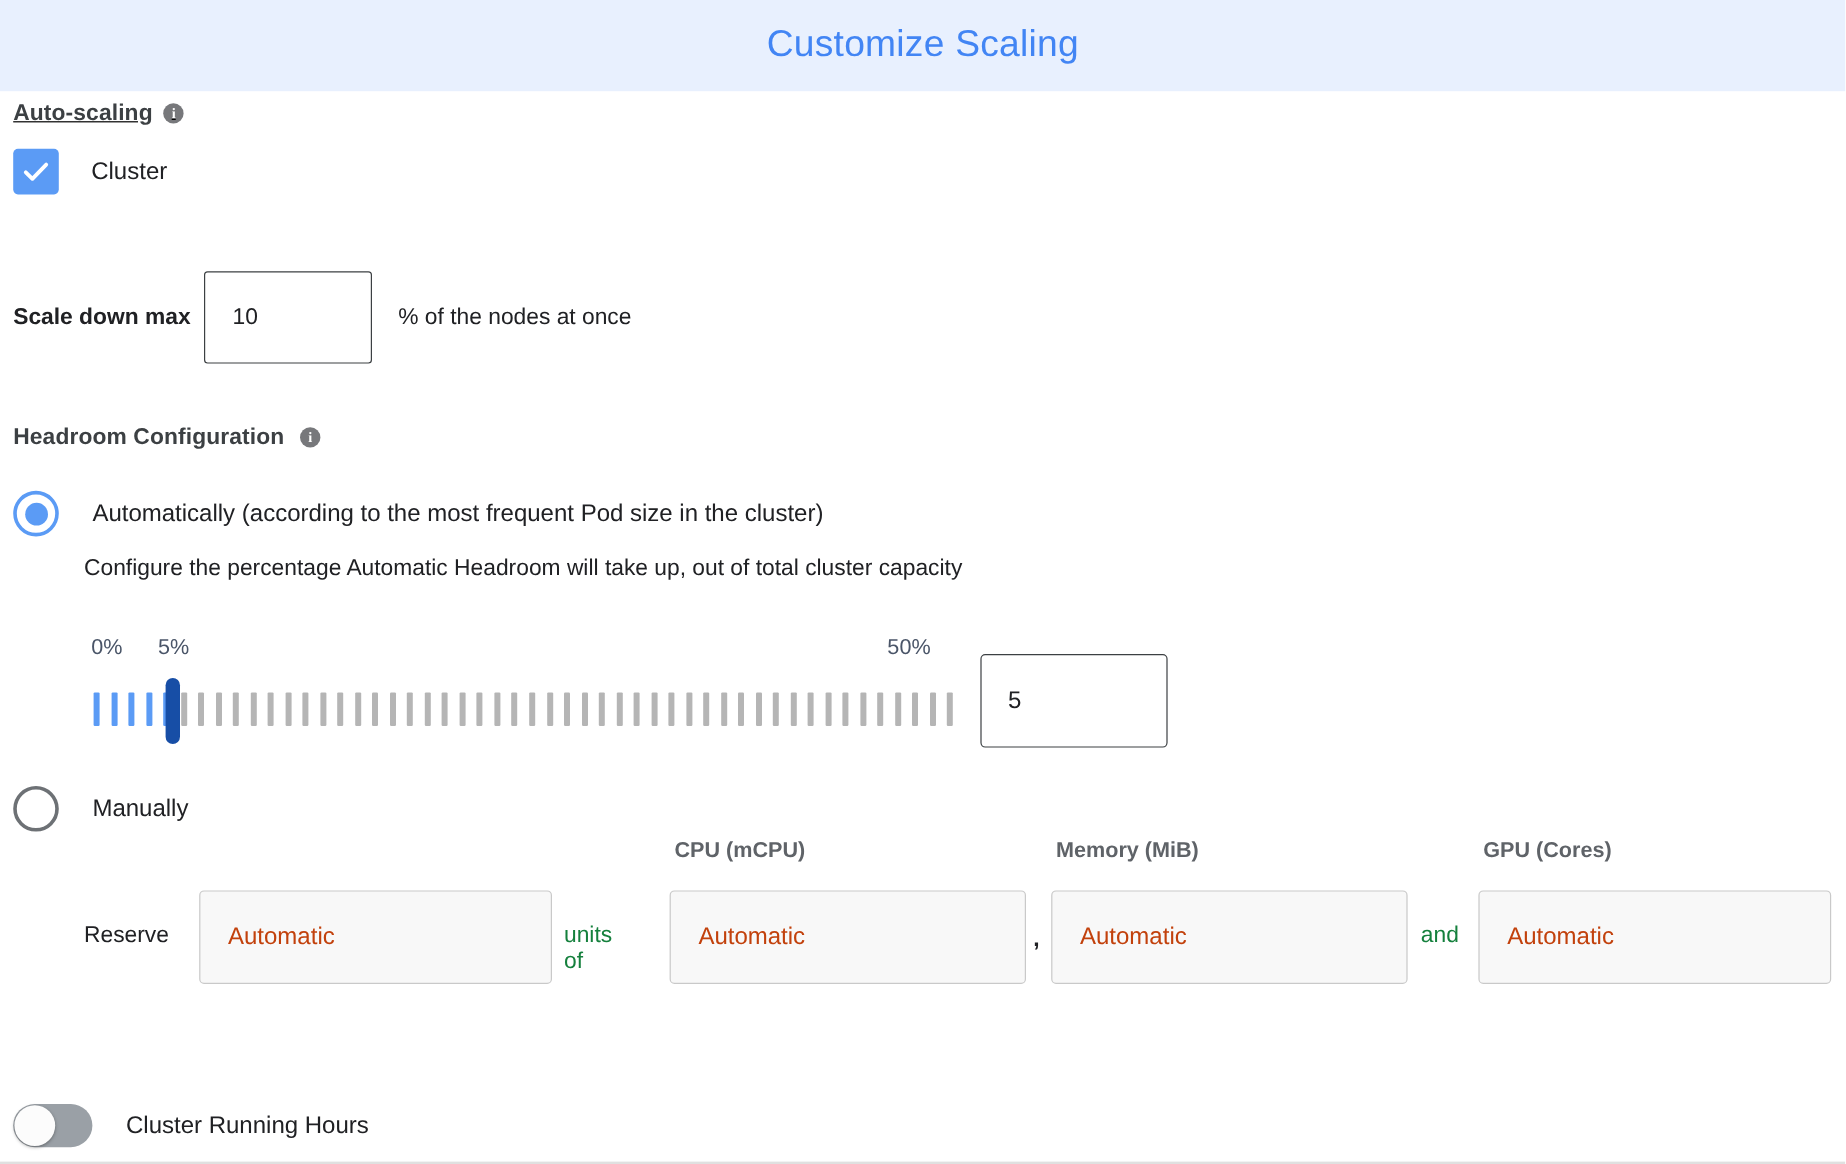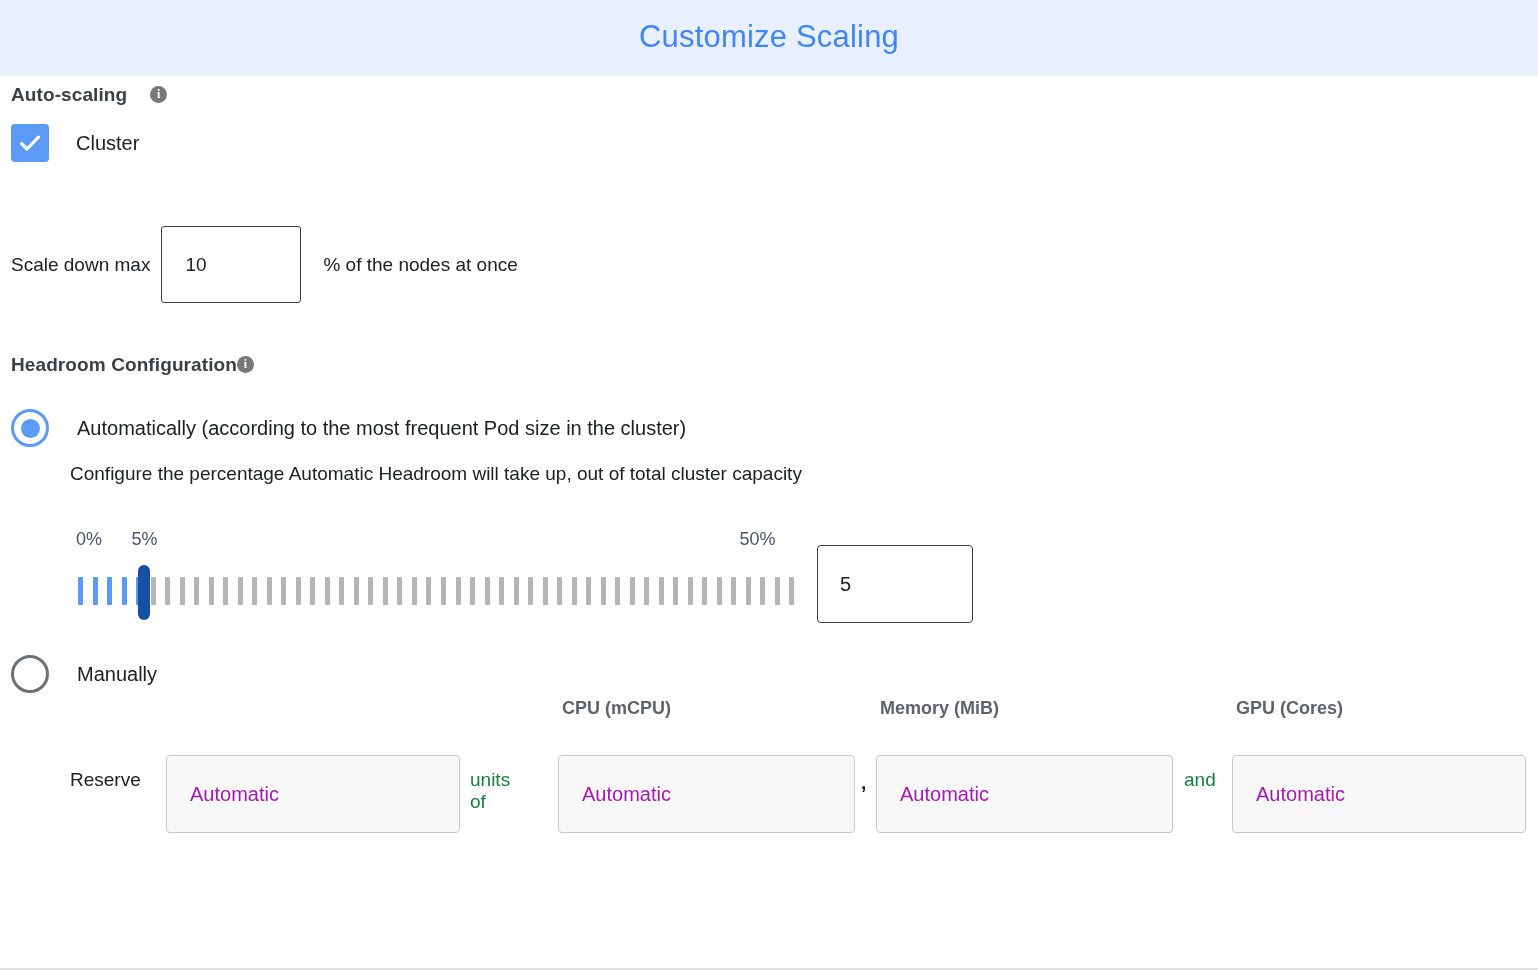--- a/index.html
+++ b/index.html
@@ -41,48 +41,48 @@
     display: inline-flex; align-items: center; justify-content: center;
     width: 17px; height: 17px; border-radius: 50%;
     background: #77787b; color: #ffffff;
     font-size: 12px; font-weight: bold;
     font-family: "Liberation Serif", serif;
     line-height: 17px; vertical-align: middle;
     position: relative; top: -1px;
   }
 
   
-  .autoscaling-label { position: absolute; left: 11px; top: 84px; display: flex; align-items: center; gap: 23px; }
+  .autoscaling-label { position: absolute; left: 11px; top: 84px; display: flex; align-items: center; gap: 9px; text-decoration: underline; }
 
   .checkbox-row { position: absolute; left: 11px; top: 124px; display: flex; align-items: center; }
   .checkbox {
     width: 38px; height: 38px; border-radius: 4px;
     background: #5b9bf5;
     display: flex; align-items: center; justify-content: center;
     flex: none;
   }
   .checkbox svg { display:block; }
   .checkbox-text { margin-left: 27px; font-size: 20px; color: #202124; }
 
   
   .scaledown-row { position: absolute; left: 11px; top: 226px; display: flex; align-items: center; }
-  .scaledown-label { font-size: 19px; color: #202124; }
+  .scaledown-label { font-size: 19px; color: #202124; font-weight: bold; }
   .num-box {
     width: 140px; height: 77px;
     border: 1.6px solid #3c4043; border-radius: 3px;
     background: #fff;
     display: flex; align-items: center;
     padding-left: 23px;
     font-size: 19px; color: #202124;
     margin-left: 11px;
   }
   .scaledown-suffix { font-size: 19px; color: #202124; margin-left: 22px; }
 
   
-  .headroom-label { position: absolute; left: 11px; top: 354px; display: flex; align-items: center; }
+  .headroom-label { position: absolute; left: 11px; top: 354px; display: flex; align-items: center; gap: 13px; }
 
   .radio-auto { position: absolute; left: 11px; top: 409px; display: flex; align-items: center; }
   .radio-manual { position: absolute; left: 11px; top: 655px; display: flex; align-items: center; }
 
   .radio-outer {
     width: 38px; height: 38px; border-radius: 50%;
     display:flex; align-items:center; justify-content:center; flex:none;
   }
   .radio-on { border: 3px solid #5b9bf5; background: #fff; }
   .radio-on::after { content:''; width: 19px; height: 19px; border-radius:50%; background:#5b9bf5; display:block; }
@@ -121,21 +121,21 @@
   .col-header {
     position: absolute; font-size: 18px; font-weight: bold; color: #5f6368;
     top: 699px; line-height: 1;
   }
   .reserve-row { position: absolute; left: 0; top: 742px; height: 78px; }
   .reserve-label { position: absolute; left: 70px; top: 27px; font-size: 19px; color: #202124; }
   .auto-input {
     position: absolute; top: 0; height: 78px;
     background: #f8f8f8; border: 1px solid #c9c9c9; border-radius: 4px;
     display: flex; align-items: center; padding-left: 23px;
-    font-size: 20px; color: #a21caf; margin-top: 13px;
+    font-size: 20px; color: #c2410c;
   }
   .conj { position: absolute; top: 27px; font-size: 19px; color: #15803d; }
   .comma { position: absolute; top: 30px; font-size: 19px; color: #202124; font-weight: bold; }
 
   
   .toggle-row { position: absolute; left: 11px; top: 920px; display: flex; align-items: center; }
   .toggle-track {
     width: 66px; height: 36px; border-radius: 18px; background: #9aa0a6;
     position: relative; flex: none;
   }
@@ -276,15 +276,21 @@
 
     <span class="comma" style="left:861px;">,</span>
 
     <div class="auto-input" style="left:876px; width:297px;">Automatic</div>
 
     <span class="conj" style="left:1184px;">and</span>
 
     <div class="auto-input" style="left:1232px; width:294px;">Automatic</div>
   </div>
 
+  <div class="toggle-row">
+    <div class="toggle-track">
+      <div class="toggle-knob"></div>
+    </div>
+    <span class="toggle-label">Cluster Running Hours</span>
+  </div>
 
   <div class="bottom-divider"></div>
 </div>
 
 </body></html>

